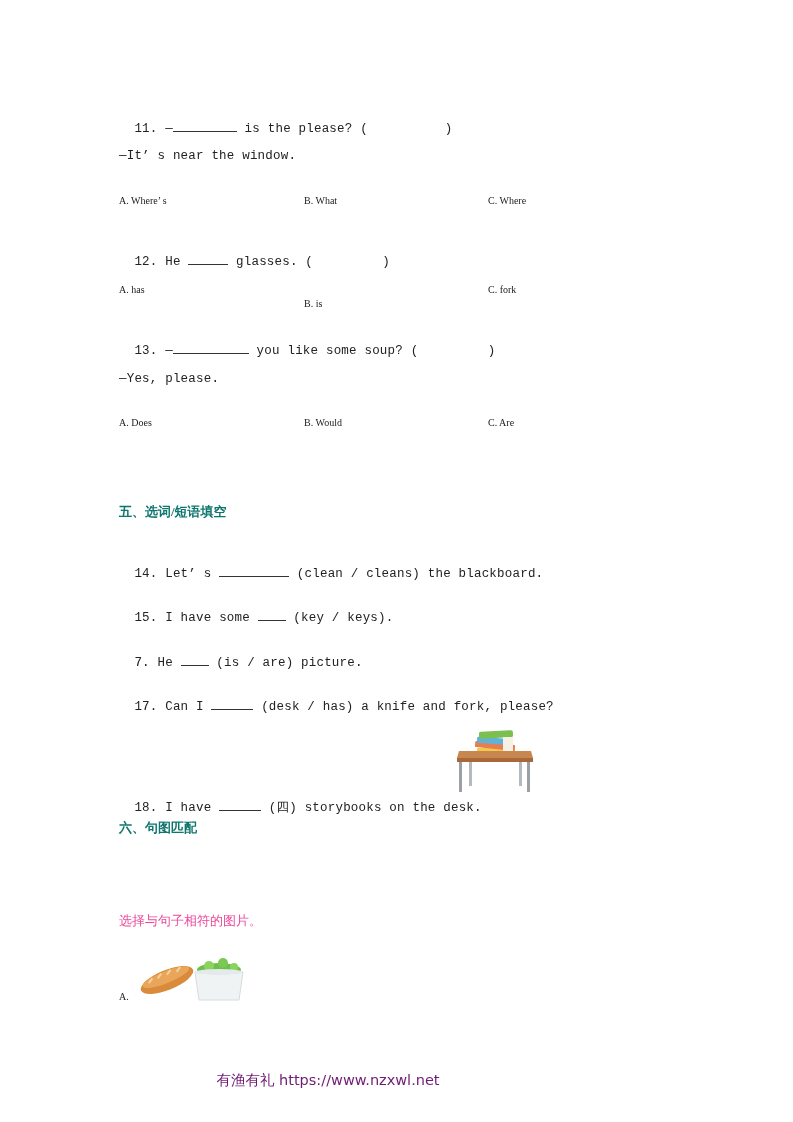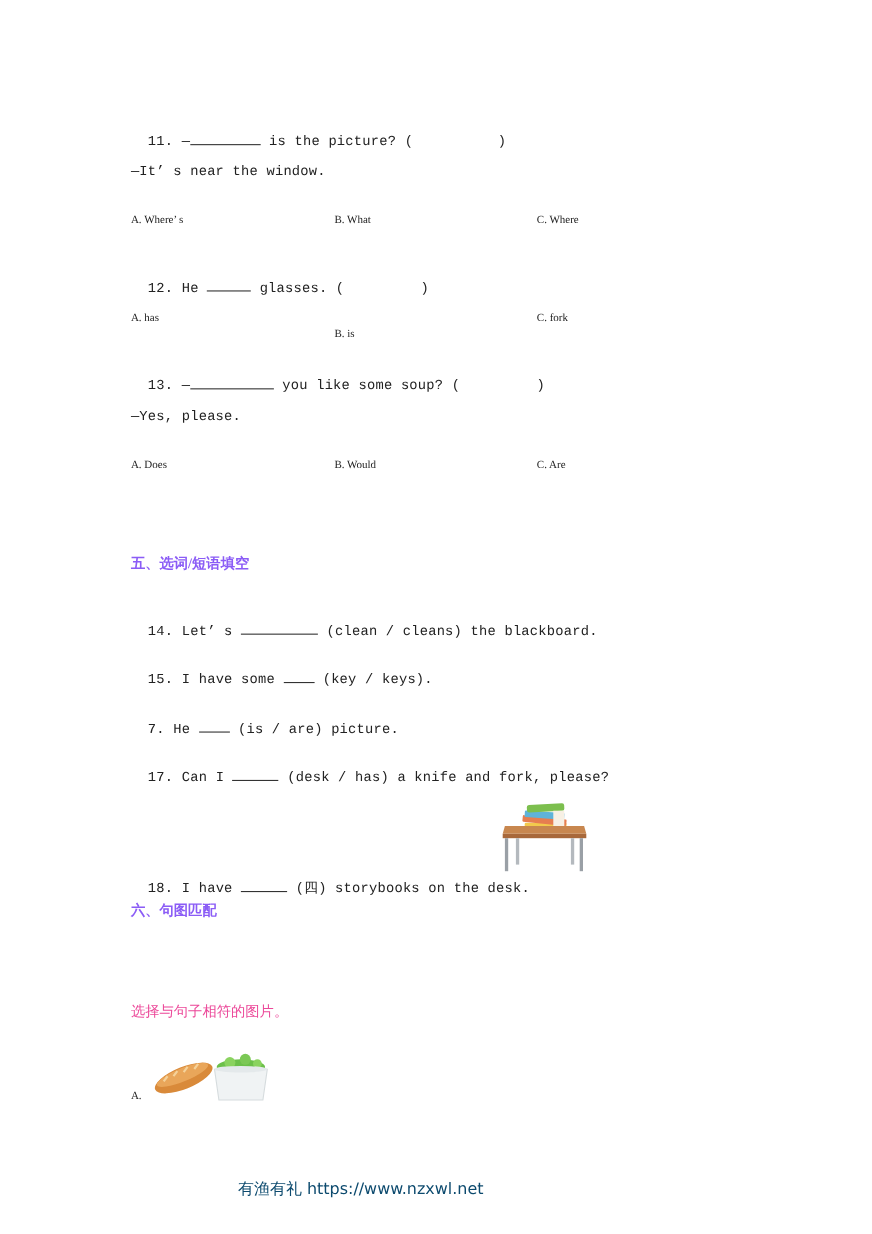--- a/index.html
+++ b/index.html
@@ -1,32 +1,32 @@
 <!DOCTYPE html>
 <html><head>
   <meta charset="utf-8">
   <style>
     html, body { margin: 0; padding: 0; background: #ffffff; }
     body { width: 793px; height: 1122px; position: relative; overflow: hidden;
            font-family: "DejaVu Serif", "Liberation Serif", serif; color: #222; }
     .line { position: absolute; left: 119px; font-size: 12.5px; white-space: pre; line-height: 16px; letter-spacing: 0.2px; }
     .mono { font-family: "Liberation Mono", "DejaVu Sans Mono", monospace; font-size: 12.5px; }
     .opt { position: absolute; font-family: Liberation Serif, serif; font-size: 10px; white-space: pre; line-height: 16px; }
-    .heading { position: absolute; left: 119px; font-family: Liberation Serif, serif; font-size: 13px; font-weight: bold; line-height: 16px; color: #8b5cf6; }
+    .heading { position: absolute; left: 119px; font-family: Liberation Serif, serif; font-size: 13px; font-weight: bold; line-height: 16px; color: #0f766e; }
     .cn { position: absolute; left: 119px; font-family: "DejaVu Sans", sans-serif; font-size: 13px; line-height: 16px; color: #ec4899; }
     .blank { display: inline-block; border-bottom: 1px solid #333; height: 11px; vertical-align: baseline; }
     .footer { position: absolute; top: 1071px; left: 0; width: 656px; text-align: center;
-              font-family: "DejaVu Sans", sans-serif; font-size: 14.5px; color: #0c4a6e; }
+              font-family: "DejaVu Sans", sans-serif; font-size: 14.5px; color: #701a75; }
     .pic { position: absolute; }
   </style>
 </head>
 <body>
 
 <div class="line mono" style="top:104px;">
-  <span>11.</span> <span>—</span><span class="blank" style="width:64px;"></span><span> is the picture? (          )</span>
+  <span>11.</span> <span>—</span><span class="blank" style="width:64px;"></span><span> is the please? (          )</span>
 </div>
 <div class="line mono" style="top:148px;">—It’ s near the window.</div>
 <div class="opt" style="top:193px; left:119px;">A. Where’ s</div>
 <div class="opt" style="top:193px; left:304px;">B. What</div>
 <div class="opt" style="top:193px; left:488px;">C. Where</div>
 
 <div class="line mono" style="top:237px;">
   <span>12.</span> <span>He </span><span class="blank" style="width:40px;"></span><span> glasses. (         )</span>
 </div>
 <div class="opt" style="top:282px; left:119px;">A. has</div>

